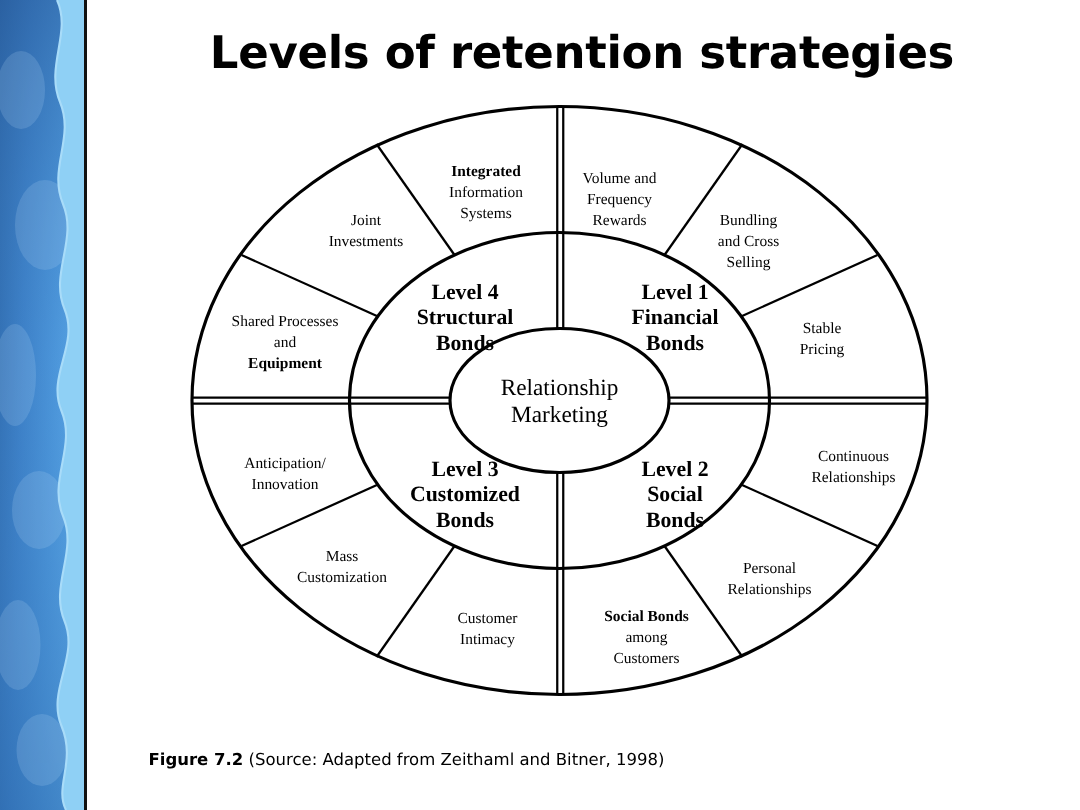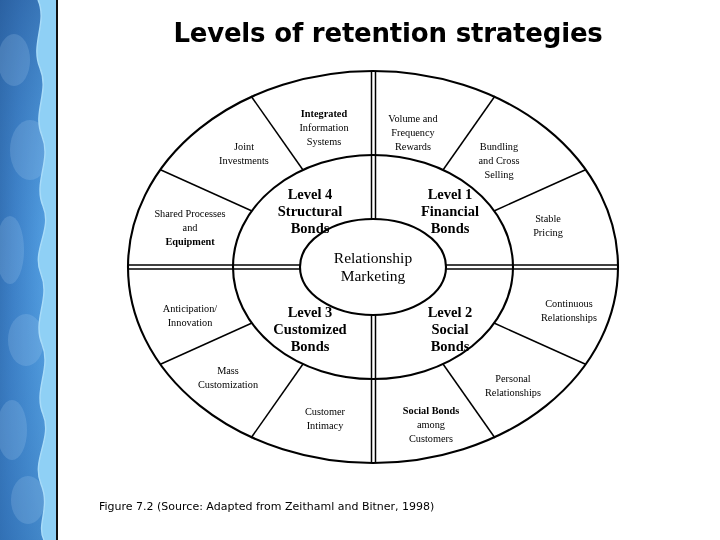--- a/index.html
+++ b/index.html
@@ -35,21 +35,21 @@
   }
 
   
   #title {
     position: absolute;
     left: 56px; top: 18px;
     width: 664px;
     text-align: center;
     font-family: "DejaVu Sans", sans-serif;
     font-weight: bold;
-    font-size: 26px;
+    font-size: 30px;
     letter-spacing: -0.2px;
     color: #000000;
     white-space: nowrap;
   }
 
   
   #diagram {
     position: absolute;
     left: 0; top: 0;
     width: 720px; height: 540px;
@@ -71,21 +71,21 @@
 
   
   #caption {
     position: absolute;
     left: 99px; top: 500px;
     font-family: "DejaVu Sans", sans-serif;
     font-size: 11px;
     color: #000000;
     white-space: nowrap;
   }
-  #caption .cap-bold { font-weight: normal; text-align: right; }
+  #caption .cap-bold { font-weight: bold; text-align: right; }
 </style>
 </head>
 <body>
 
 <div id="slide">
 
   <div id="sidebar">
     <svg width="56" height="540" viewBox="0 0 56 540" xmlns="http://www.w3.org/2000/svg">
       <defs>
         <linearGradient id="bandGrad" x1="0" y1="0" x2="1" y2="0.25">

